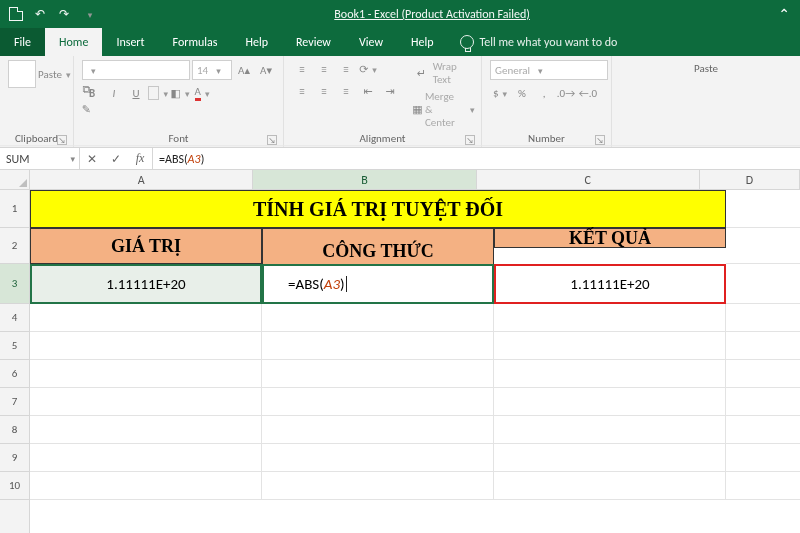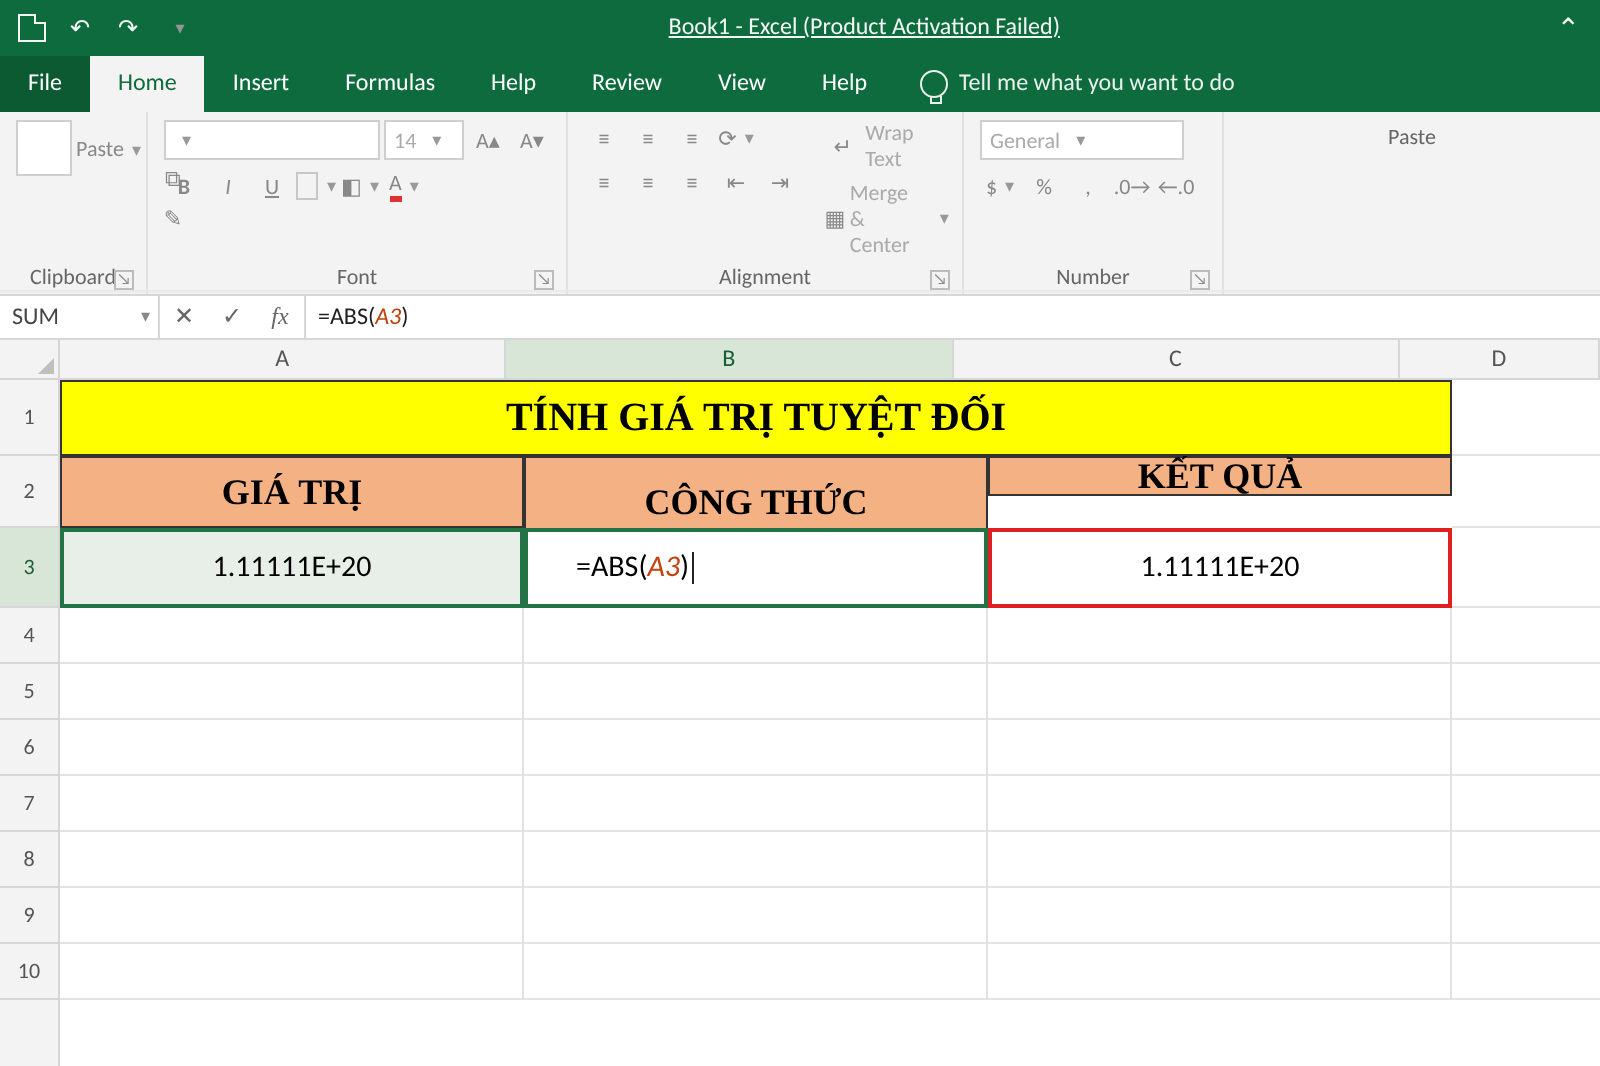--- a/index.html
+++ b/index.html
@@ -172,21 +172,21 @@
             <span class="smallbtn">▦</span>
             <span>Merge &amp; Center</span>
           </div>
       </div>
     </div>
     <div class="label"><span>Alignment</span><span class="launcher">↘</span></div>
   </div>
 
   <div class="group" style="width:130px">
     <div class="controls stack" style="gap:4px;width:100%;">
-      <div class="selbox drop" style="width:102px">General</div>
+      <div class="selbox drop" style="width:118px">General</div>
       <div class="row btngrey">
         <div class="smallbtn drop">$</div>
         <div class="smallbtn">%</div>
         <div class="smallbtn">,</div>
         <div class="smallbtn">.0→</div>
         <div class="smallbtn">←.0</div>
       </div>
     </div>
     <div class="label"><span>Number</span><span class="launcher">↘</span></div>
   </div>

